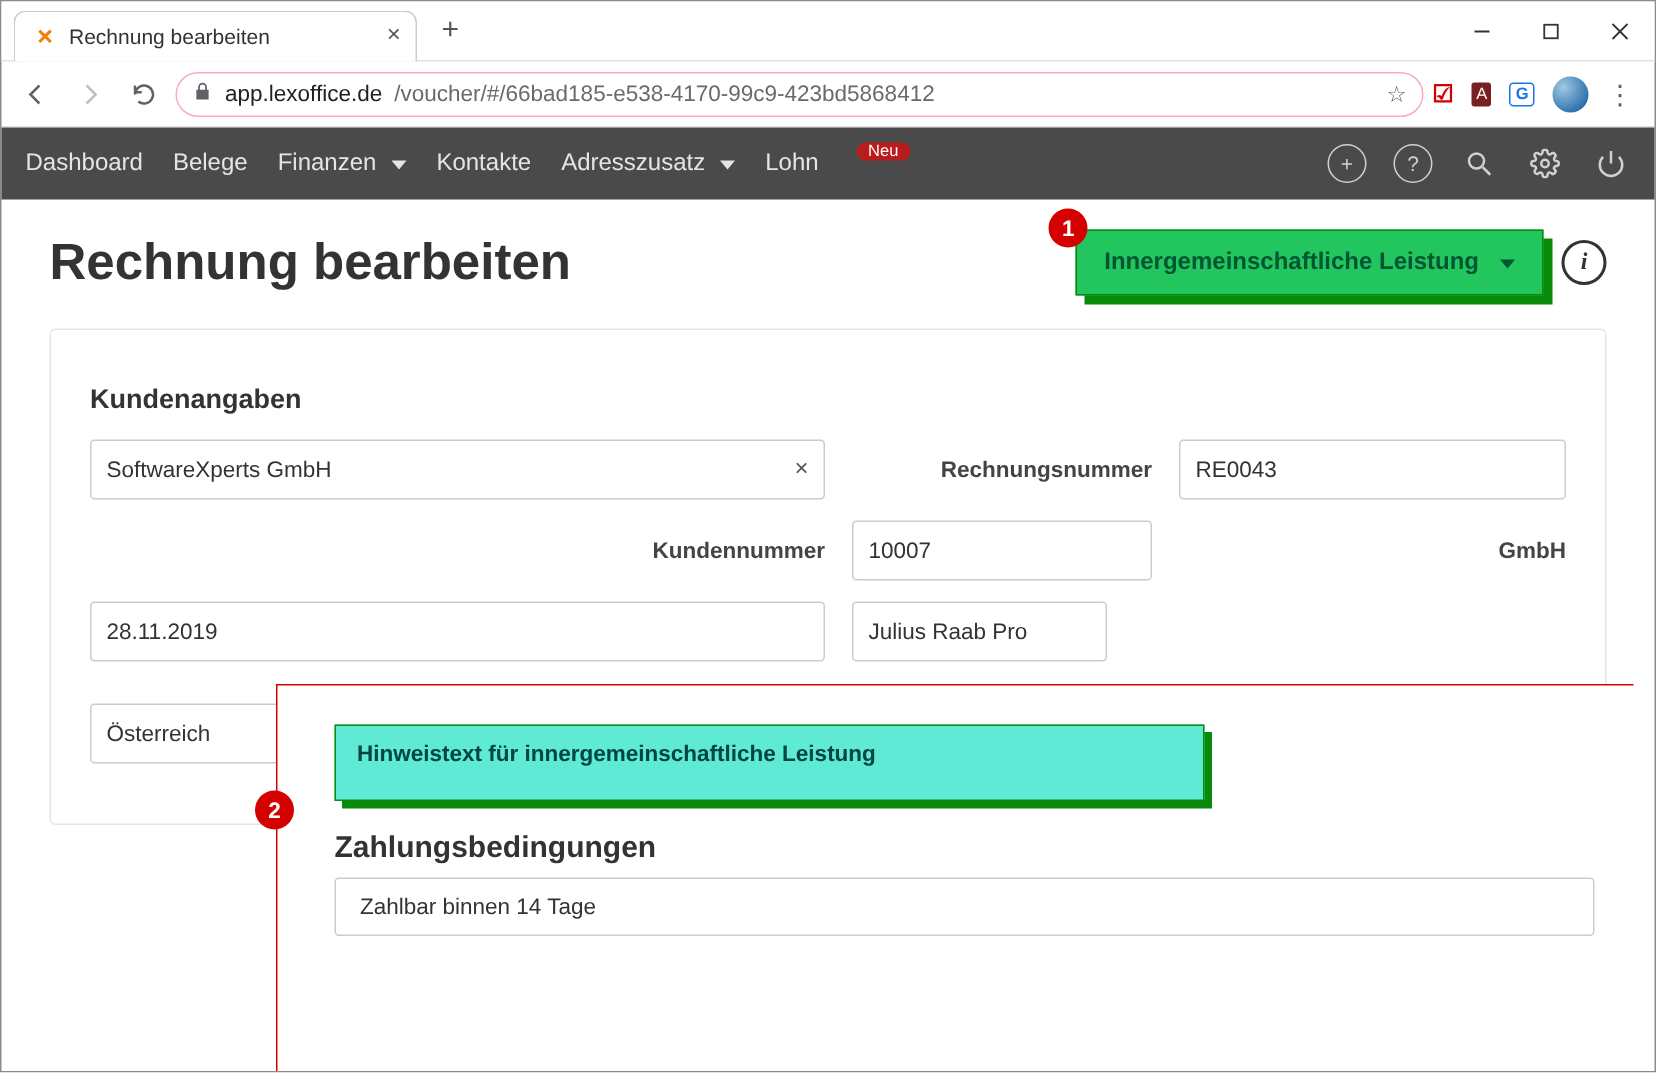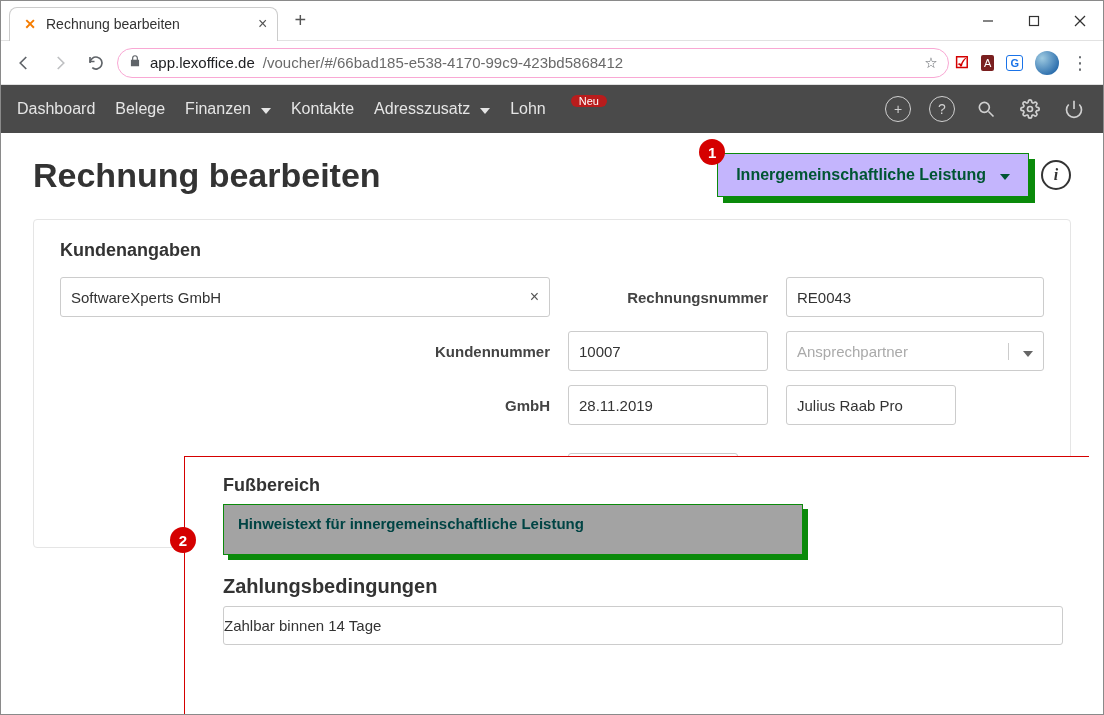--- a/index.html
+++ b/index.html
@@ -30,40 +30,40 @@
   .appnav .item { display:flex; align-items:center; gap:6px; font-size:16px; }
   .appnav .right { margin-left:auto; display:flex; align-items:center; gap:18px; }
   .badge { background:#b91c1c; color:#fff; font-size:11px; border-radius:10px; padding:0 8px; position:relative; top:-8px;margin-left:19px; }
   .circicon { width:26px; height:26px; display:flex; align-items:center; justify-content:center; border:1.5px solid #d0d0d0; border-radius:50%; color:#d0d0d0; font-size:14px;}
   .nobord { border:none; }
   
   .content { padding:20px 32px 0 32px; position:relative; }
   .pagetitle-row { display:flex; align-items:center; justify-content:space-between; }
   .pagetitle { font-size:34px; font-weight:700; color:#333; }
   .type-dropdown-wrap { position:relative; display:flex; align-items:center; gap:12px;}
-  .type-dropdown { background:#c4b5fd; border:1px solid #0b8a0b; color:#053; font-weight:700; font-size:16px; padding:12px 18px; display:flex; align-items:center; gap:10px; box-shadow:6px 6px 0 #0a8a0a; }
+  .type-dropdown { background:#22c55e; border:1px solid #0b8a0b; color:#053; font-weight:700; font-size:16px; padding:12px 18px; display:flex; align-items:center; gap:10px; box-shadow:6px 6px 0 #0a8a0a; }
   .marker { position:absolute; width:26px; height:26px; background:#d50000; color:#fff; border-radius:50%; display:flex; align-items:center; justify-content:center; font-weight:600; font-size:15px; }
   .marker1 { top:-14px; left:-18px; }
   .info-i { width:30px; height:30px; border:2px solid #333; border-radius:50%; display:flex; align-items:center; justify-content:center; font-family:Georgia,serif; font-style:italic; font-weight:600; }
-  .card { border:1px solid #e5e5e5; border-radius:4px; margin-top:22px; padding:20px 26px 40px 26px; }
+  .card { border:1px solid #e5e5e5; border-radius:4px; margin-top:22px; padding:36px 26px 40px 26px; }
   .section-title { font-size:18px; font-weight:700; margin-bottom:16px; }
   .form-grid { display:grid; grid-template-columns: 490px 200px 1fr; gap:14px 18px; align-items:center; }
   .label-right { text-align:right; font-weight:600; font-size:15px; color:#444; }
   .input { width:100%; height:40px; border:1px solid #ccc; border-radius:3px; padding:0 10px; font-size:15px; color:#333; background:#fff; display:flex; align-items:center; }
   .input.placeholder { color:#aaa; }
   .input .clearbtn { margin-left:auto; color:#555; font-size:16px; }
   .input .chev { margin-left:auto; border-left:1px solid #ccc; padding-left:10px; color:#666; }
   
   .overlay { position:absolute; left:183px; top:455px; width:905px; height:258px; background:#fff; border:1px solid #d50000; border-right:none; border-bottom:none; padding:18px 26px 10px 38px; }
   .marker2 { top:70px; left:-15px; }
-  .greenbox { background:#a3a3a3; border:1px solid #0b8a0b; padding:10px 14px 14px 14px; width:580px; box-shadow:5px 5px 0 #0a8a0a; margin-top:8px; }
+  .greenbox { background:#5eead4; border:1px solid #0b8a0b; padding:10px 14px 14px 14px; width:580px; box-shadow:5px 5px 0 #0a8a0a; margin-top:8px; }
   .greenbox .gtitle { font-weight:700; color:#044; margin-bottom:8px; font-size:15px;}
   .greenbox .gbody { color:#000; font-size:15px; padding-left:6px;}
   .subhead { font-weight:700; font-size:20px; margin-top:20px; margin-bottom:8px;}
-  .paybox { border:1px solid #ccc; border-radius:3px; padding:10px 0; font-size:15px; width:840px; }
+  .paybox { border:1px solid #ccc; border-radius:3px; padding:10px 16px; font-size:15px; width:840px; }
   
   .chevdown::after { content:""; display:inline-block; border-left:5px solid transparent; border-right:5px solid transparent; border-top:6px solid currentColor; margin-left:4px;}
 </style>
 </head>
 <body>
 
 <div class="window">
 
   <div class="titlebar">
     <div class="tab">
@@ -198,24 +198,20 @@
         <div class="label-right">Rechnungsnummer</div>
         <div class="input">
             <span>RE0043</span>
           </div>
 
         <div class="label-right">Kundennummer</div>
         <div class="input">
             <span>10007</span>
           </div>
 
-        <div class="input placeholder">
-          <span>Ansprechpartner</span>
-          <span class="chev chevdown"></span>
-        </div>
         <div class="label-right">GmbH</div>
         <div class="input">
             <span>28.11.2019</span>
           </div>
 
         <div class="input" style="width:170px">
             <span>Julius Raab Pro</span>
           </div>
         <div></div>
           <div></div>
@@ -227,21 +223,20 @@
             <span>Österreich</span>
           </div>
         <div></div>
           <div></div>
       </div>
     </div>
   </div>
 
   <div class="overlay">
     <div class="marker marker2">2</div>
-    <div class="section-title" style="margin-bottom:4px">Fußbereich</div>
     <div class="greenbox">
       <div class="gtitle">Hinweistext für innergemeinschaftliche Leistung</div>
     </div>
     <div class="subhead">Zahlungsbedingungen</div>
     <div class="paybox"><span>Zahlbar binnen 14 Tage</span></div>
   </div>
 
 </div>
 
 </body></html>

